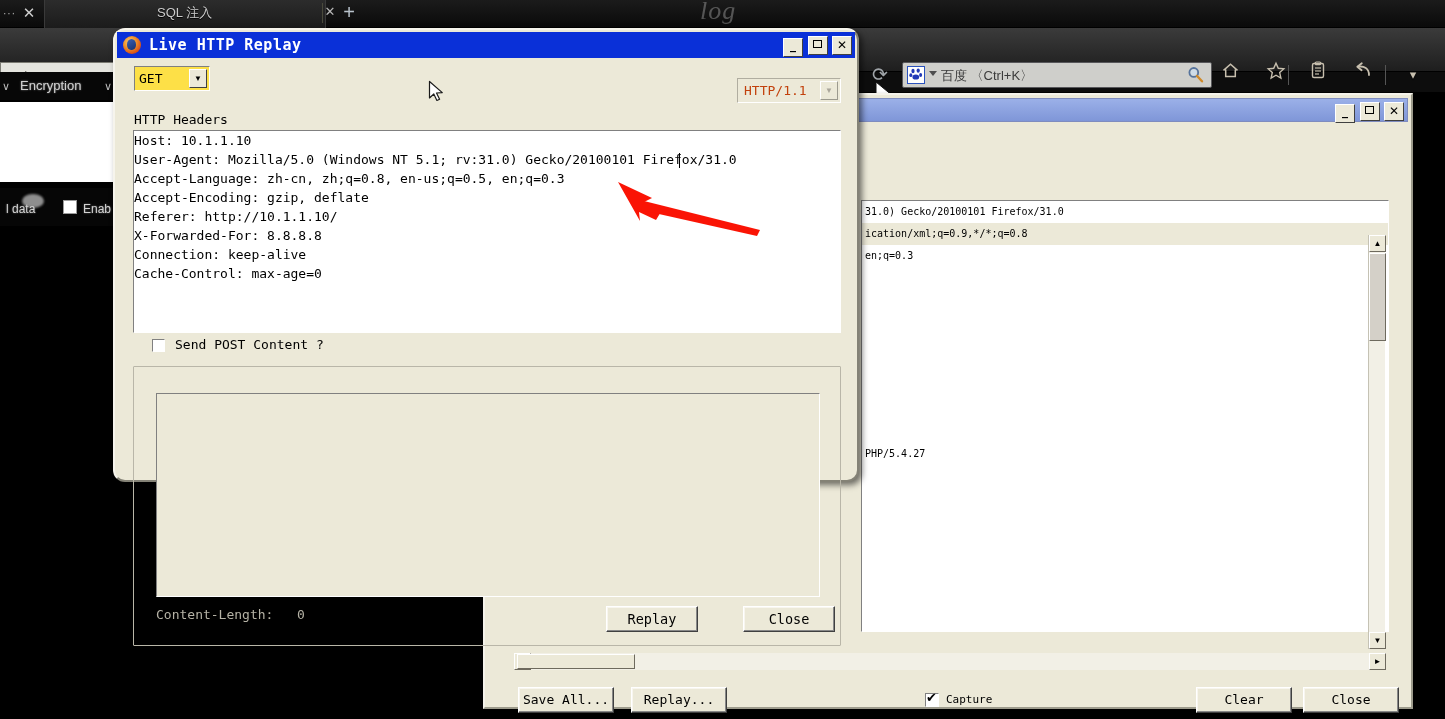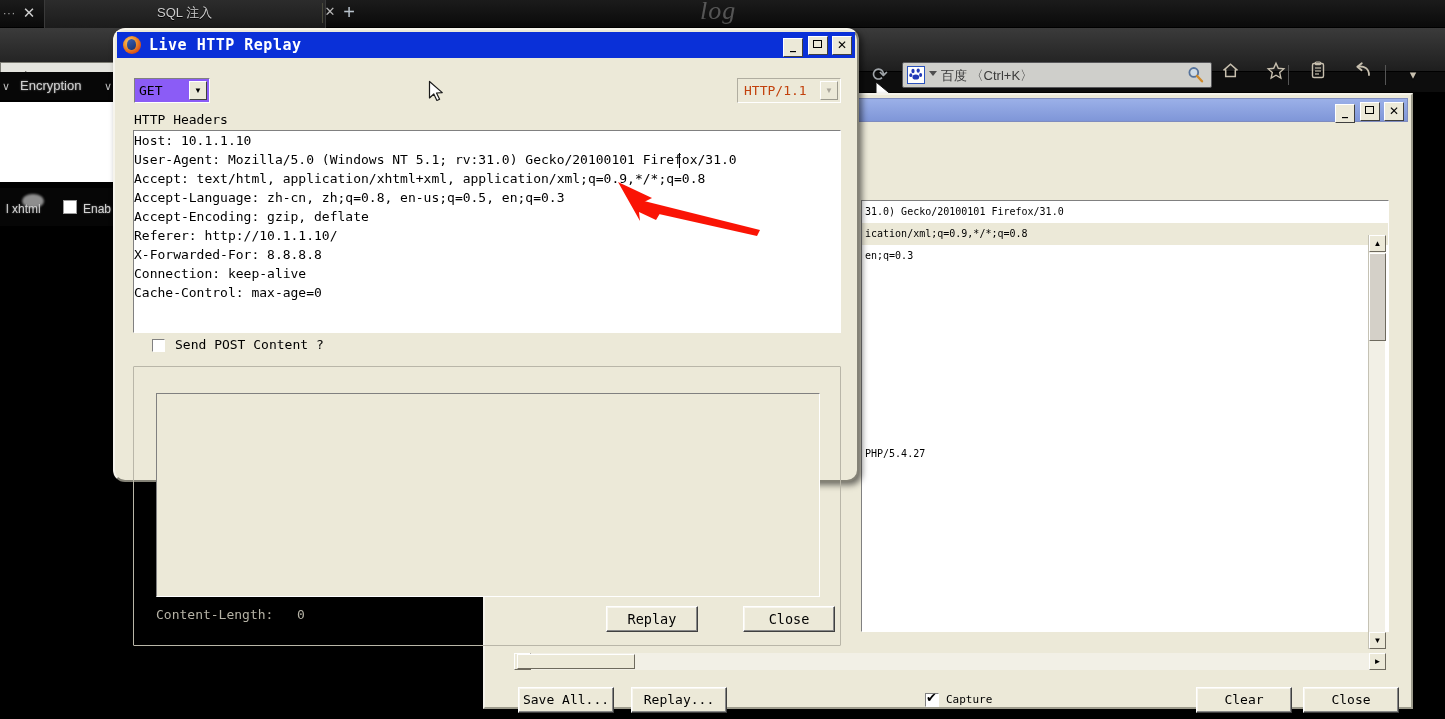--- a/index.html
+++ b/index.html
@@ -287,22 +287,22 @@
   }
   #dlg-title-text {
     color: #ffffff; font-family: "DejaVu Sans Mono", monospace;
     font-size: 15px; font-weight: bold; letter-spacing: 0.5px;
     white-space: nowrap;
   }
   #dlg-btns { position: absolute; right: 3px; top: 3px; }
   #cursor-dlg { position: absolute; left: 313px; top: 50px; width: 20px; height: 26px; }
 
   #method-combo {
-    position: absolute; left: 19px; top: 48px; width: 76px; height: 25px;
-    background: #8b5cf6;
+    position: absolute; left: 19px; top: 36px; width: 76px; height: 25px;
+    background: #fde047;
     border-top: 1px solid #808080; border-left: 1px solid #808080;
     border-right: 1px solid #ffffff; border-bottom: 1px solid #ffffff;
   }
   #method-text {
     position: absolute; left: 4px; top: 0px; height: 23px; line-height: 23px;
     font-family: "DejaVu Sans Mono", monospace; font-size: 13px; color: #000;
   }
   #method-arrow {
     position: absolute; right: 2px; top: 2px; width: 18px; height: 19px;
     background: #ece9d8;
@@ -473,21 +473,21 @@
     </div>
   </div>
 
   <div class="dark-toolbar"></div>
   <div class="dark-toolbar-caret-l">∨</div>
   <div class="dark-toolbar-label">Encryption</div>
   <div class="dark-toolbar-caret-r">∨</div>
   <div class="white-panel"></div>
   <div class="page-strip"></div>
   <div class="page-strip-dot"></div>
-  <div class="page-strip-text" style="left:6px;">l xhtml</div>
+  <div class="page-strip-text" style="left:6px;">l data</div>
   <div class="page-strip-check"></div>
   <div class="page-strip-text2">Enab</div>
   <div class="watermark">log</div>
 
   <div class="cursor-white">
     <svg width="24" height="30" viewBox="0 0 24 30" aria-hidden="true">
       <path d="M2,2 L2,20 L7,15.5 L10.5,23 L13.5,21.5 L10,14.5 L16.5,14 Z" fill="#ffffff" stroke="#111" stroke-width="1"></path>
     </svg>
   </div>
 
@@ -572,21 +572,20 @@
       <div id="ver-text">HTTP/1.1</div>
       <div id="ver-arrow">▼</div>
     </div>
 
     <div id="headers-label">HTTP Headers</div>
 
     <div id="headers-box">
       <div id="caret"></div>
     <div class="hdr-line">Host: 10.1.1.10</div>
         <div class="hdr-line">User-Agent: Mozilla/5.0 (Windows NT 5.1; rv:31.0) Gecko/20100101 Firefox/31.0</div>
-        <div class="hdr-line">Accept: text/html, application/xhtml+xml, application/xml;q=0.9,*/*;q=0.8</div>
         <div class="hdr-line">Accept-Language: zh-cn, zh;q=0.8, en-us;q=0.5, en;q=0.3</div>
         <div class="hdr-line">Accept-Encoding: gzip, deflate</div>
         <div class="hdr-line">Referer: http://10.1.1.10/</div>
         <div class="hdr-line">X-Forwarded-For: 8.8.8.8</div>
         <div class="hdr-line">Connection: keep-alive</div>
         <div class="hdr-line">Cache-Control: max-age=0</div>
       </div>
 
     <fieldset style="all:unset;"></fieldset>
     <div id="post-group">

